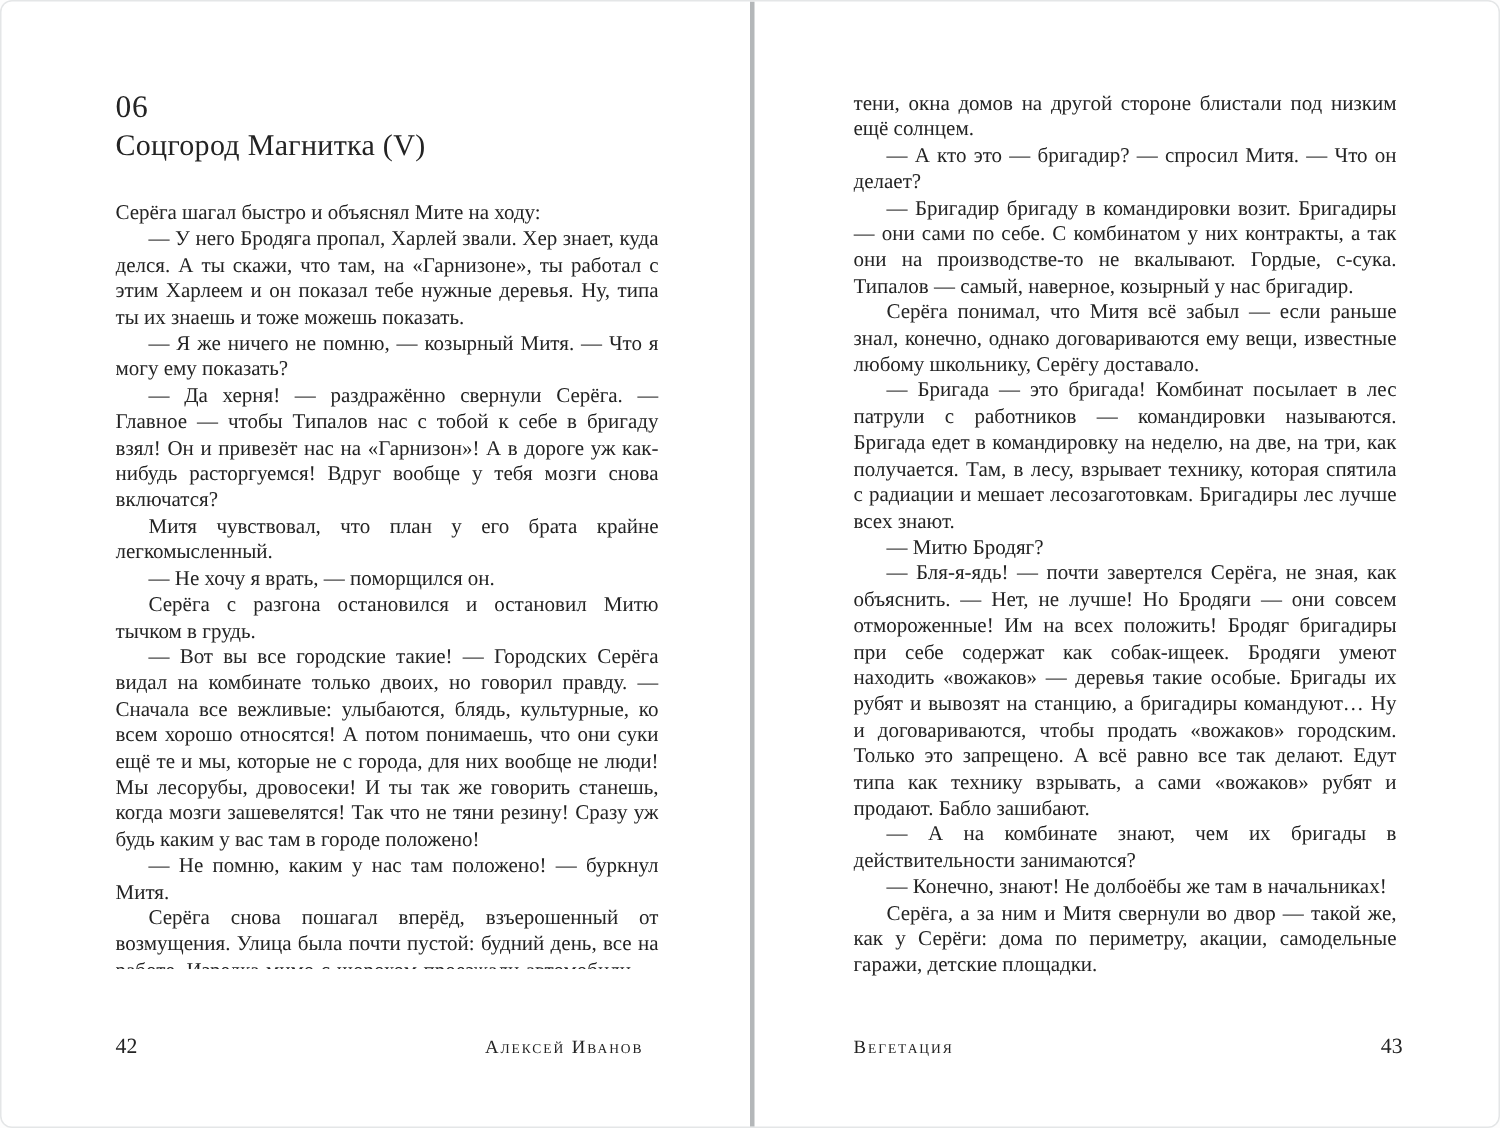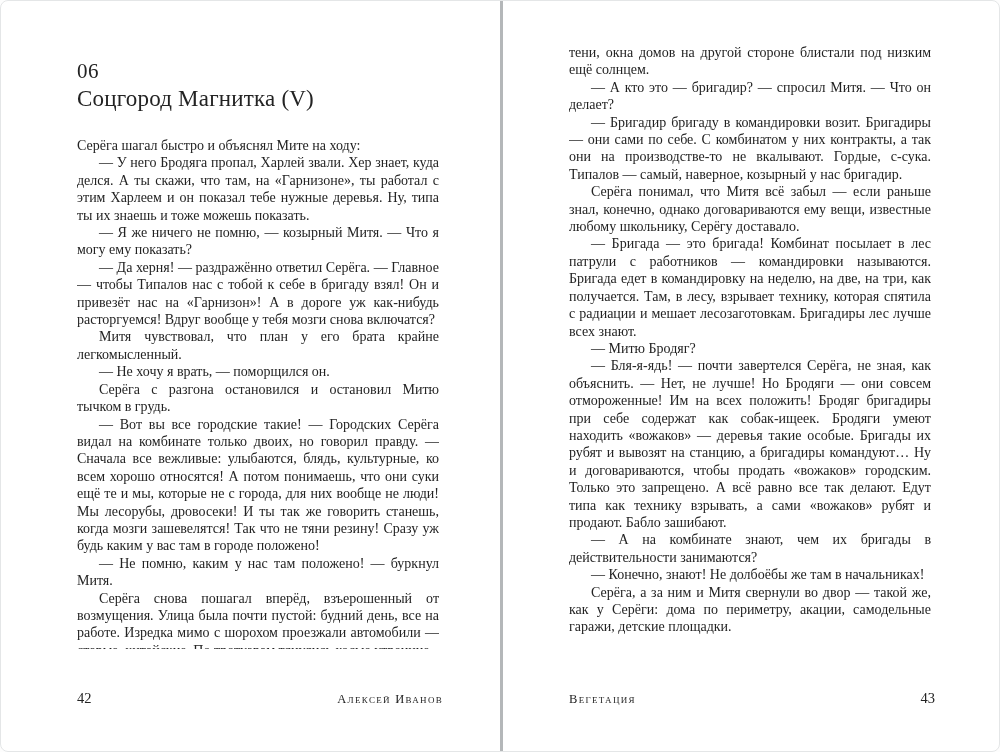--- a/index.html
+++ b/index.html
@@ -30,61 +30,61 @@
   }
   .page.left{left:0;padding:0 62px 0 76px;}
   .page.right{left:500px;padding:0 70px 0 68px;}
   .chapter-number{
     margin:58px 0 0 0;
     font-size:21px;
     letter-spacing:0.5px;
   }
   .chapter-title{
     margin:2px 0 0 0;
-    font-size:23px;
+    font-size:20px;
     font-weight:400;
     letter-spacing:0.2px;
   }
   .body-text{
     font-size:14px;
     line-height:17.4px;
     text-align:justify;
     overflow:hidden;
   }
   .page.left .body-text{margin-top:25px;height:512px;}
-  .page.right .body-text{margin-top:43px;height:608px;}
+  .page.right .body-text{margin-top:60px;height:608px;}
   .para{margin:0;text-indent:22px;}
   .para.no-indent{text-indent:0;}
   .footer{
     position:absolute;
     bottom:46px;left:0;right:0;
     display:flex;justify-content:space-between;align-items:baseline;
   }
-  .page.left .footer{left:76px;right:58px;}
+  .page.left .footer{left:76px;right:72px;}
   .page.right .footer{left:68px;right:66px;}
   .page-num{font-size:14.5px;}
   .running-head{
     font-variant:small-caps;
     letter-spacing:1.3px;
     font-size:12.5px;
   }
 </style>
 </head>
 <body>
 
 <div class="spread">
 
   <div class="page left">
     <div class="chapter-number">06</div>
     <h1 class="chapter-title">Соцгород Магнитка (V)</h1>
     <div class="body-text">
         <p class="para no-indent">Серёга шагал быстро и объяснял Мите на ходу:</p>
         <p class="para">— У него Бродяга пропал, Харлей звали. Хер знает, куда делся. А ты скажи, что там, на «Гарнизоне», ты работал с этим Харлеем и он показал тебе нужные деревья. Ну, типа ты их знаешь и тоже можешь показать.</p>
         <p class="para">— Я же ничего не помню, — козырный Митя. — Что я могу ему показать?</p>
-        <p class="para">— Да херня! — раздражённо ответил Серёга. — Главное — чтобы Типалов нас с тобой к себе в бригаду взял! Он и привезёт нас на «Гарнизон»! А в дороге уж как-нибудь расторгуемся! Вдруг вообще у тебя мозги снова включатся?</p>
+        <p class="para">— Да херня! — раздражённо свернули Серёга. — Главное — чтобы Типалов нас с тобой к себе в бригаду взял! Он и привезёт нас на «Гарнизон»! А в дороге уж как-нибудь расторгуемся! Вдруг вообще у тебя мозги снова включатся?</p>
         <p class="para">Митя чувствовал, что план у его брата крайне легкомысленный.</p>
         <p class="para">— Не хочу я врать, — поморщился он.</p>
         <p class="para">Серёга с разгона остановился и остановил Митю тычком в грудь.</p>
         <p class="para">— Вот вы все городские такие! — Городских Серёга видал на комбинате только двоих, но говорил правду. — Сначала все вежливые: улыбаются, блядь, культурные, ко всем хорошо относятся! А потом понимаешь, что они суки ещё те и мы, которые не с города, для них вообще не люди! Мы лесорубы, дровосеки! И ты так же говорить станешь, когда мозги зашевелятся! Так что не тяни резину! Сразу уж будь каким у вас там в городе положено!</p>
         <p class="para">— Не помню, каким у нас там положено! — буркнул Митя.</p>
         <p class="para">Серёга снова пошагал вперёд, взъерошенный от возмущения. Улица была почти пустой: будний день, все на работе. Изредка мимо с шорохом проезжали автомобили — старые, китайские. По тротуарам тянулись косые утренние</p>
       </div>
     <div class="footer">
       <span class="page-num">42</span>
       <span class="running-head">Алексей Иванов</span>

